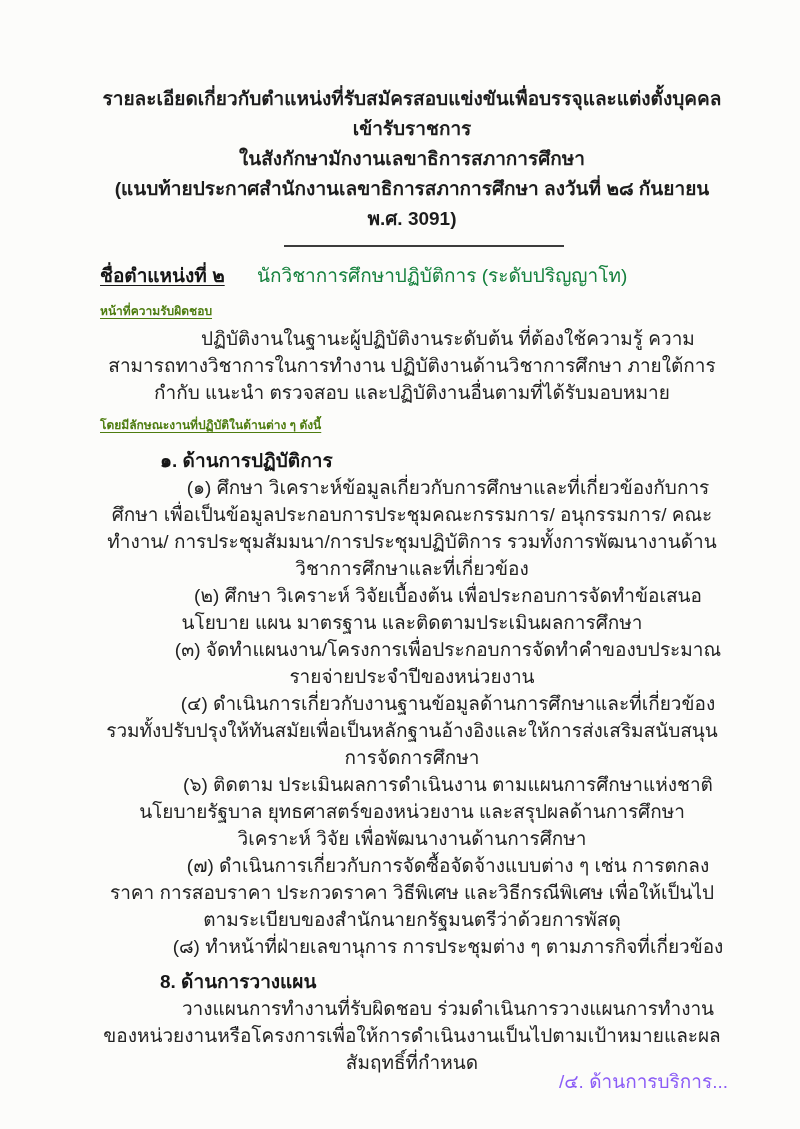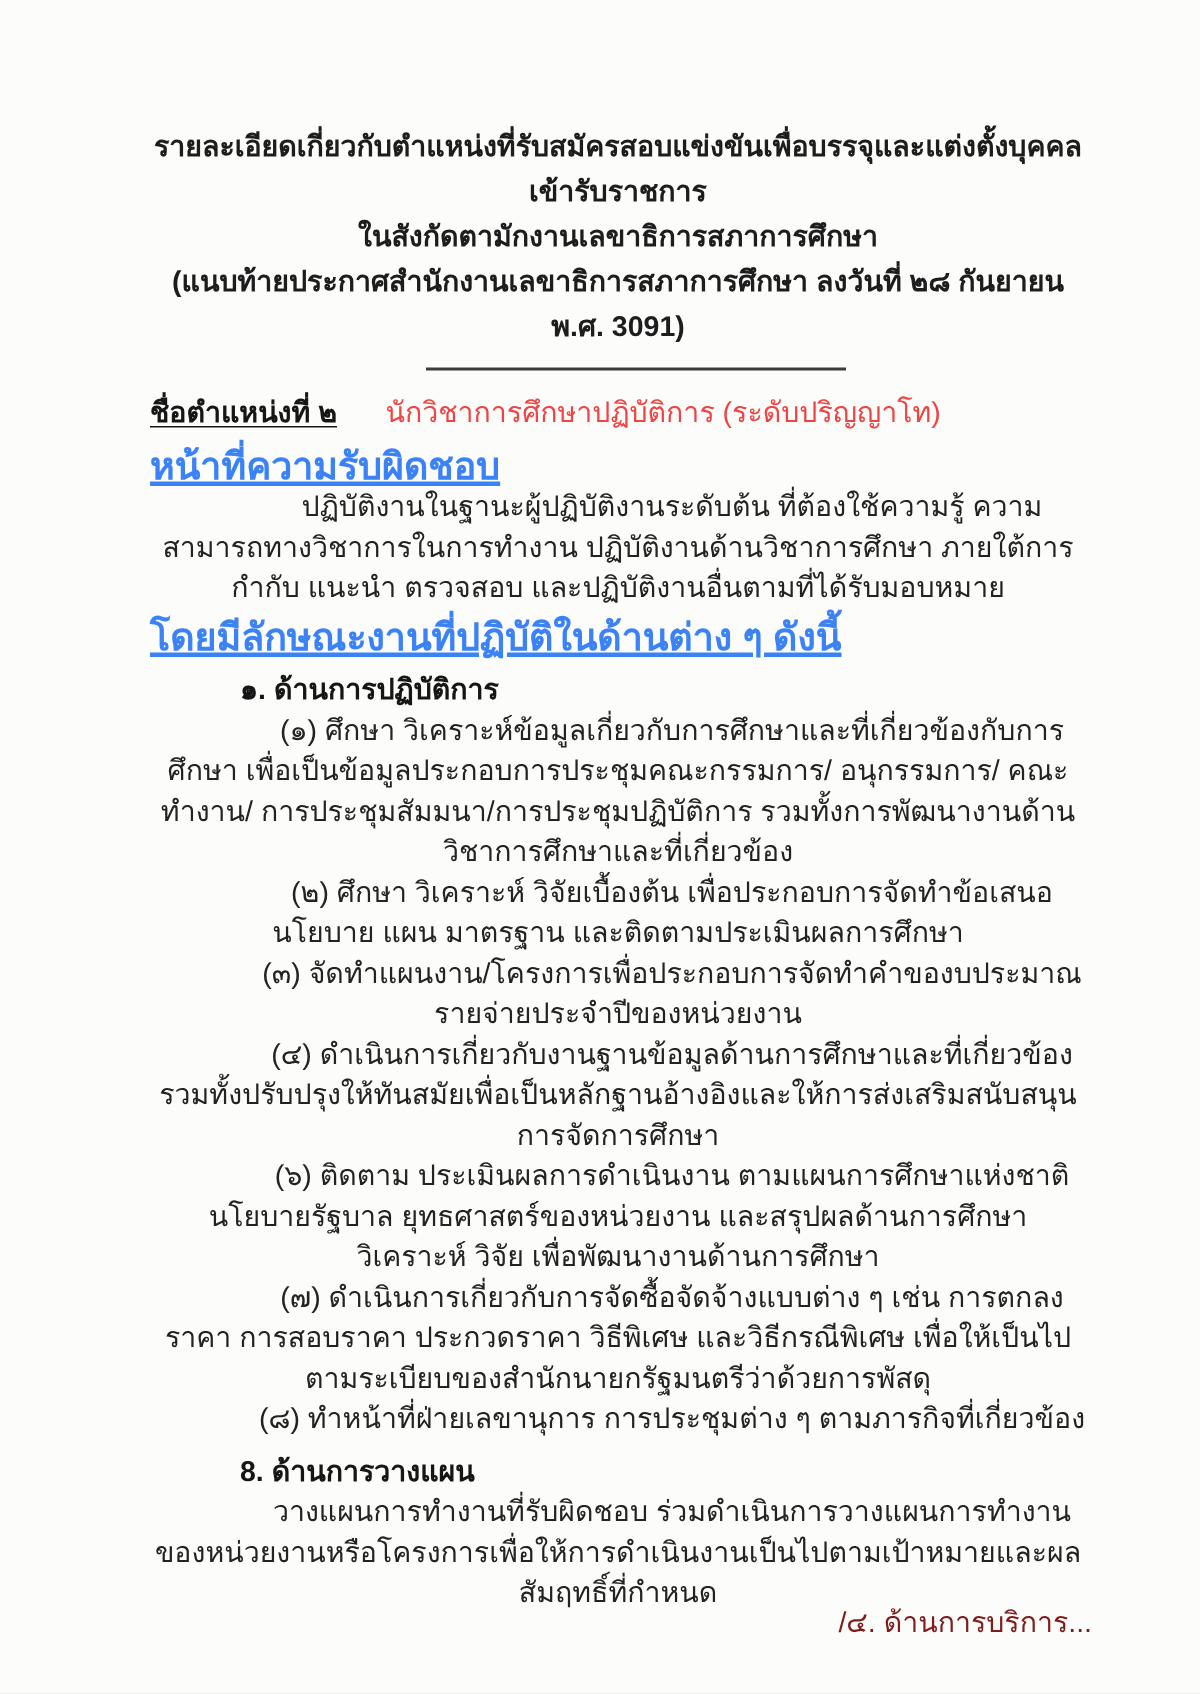--- a/index.html
+++ b/index.html
@@ -41,28 +41,27 @@
     font-size: 19px;
     line-height: 27px;
   }
   .meta-label {
     flex: 0 0 157px;
     font-weight: bold;
     text-decoration: underline;
     text-underline-offset: 3px;
     color: #161616;
   }
-  .meta-value { color: #ef4444; text-align: center; }
+  .meta-value { color: #15803d; text-align: center; }
   .h-ul {
     font-weight: bold;
-    font-size: 25px;
+    font-size: 12px;
     line-height: 27px;
     margin-top: 6px;
-    color: #3b82f6;
-    text-decoration: underline;
+    color: #4d7c0f;
   }
   .h-ul > span {
     text-decoration: underline;
     text-underline-offset: 3px;
   }
   .para {
     margin: 0;
     font-size: 19px;
     line-height: 27px;
     text-align: center;
@@ -74,31 +73,31 @@
     line-height: 27px;
     margin-top: 8px;
     text-indent: 60px;
     color: #161616;
   }
   .footer-note {
     position: absolute;
     top: 1066px;
     right: 72px;
     font-size: 19px;
-    color: #7f1d1d;
+    color: #8b5cf6;
   }
 </style>
 </head>
 <body>
 
 <div class="page">
 
   <header class="title-block">
     <div>รายละเอียดเกี่ยวกับตำแหน่งที่รับสมัครสอบแข่งขันเพื่อบรรจุและแต่งตั้งบุคคลเข้ารับราชการ</div>
-    <div>ในสังกัดตามักงานเลขาธิการสภาการศึกษา</div>
+    <div>ในสังกักษามักงานเลขาธิการสภาการศึกษา</div>
     <div>(แนบท้ายประกาศสำนักงานเลขาธิการสภาการศึกษา ลงวันที่ ๒๘ กันยายน พ.ศ. 3091)</div>
     <div class="divider"></div>
   </header>
 
   <section class="meta">
     <div class="meta-row">
       <span class="meta-label">ชื่อตำแหน่งที่ ๒</span>
       <span class="meta-value">นักวิชาการศึกษาปฏิบัติการ (ระดับปริญญาโท)</span>
     </div>
   </section>

